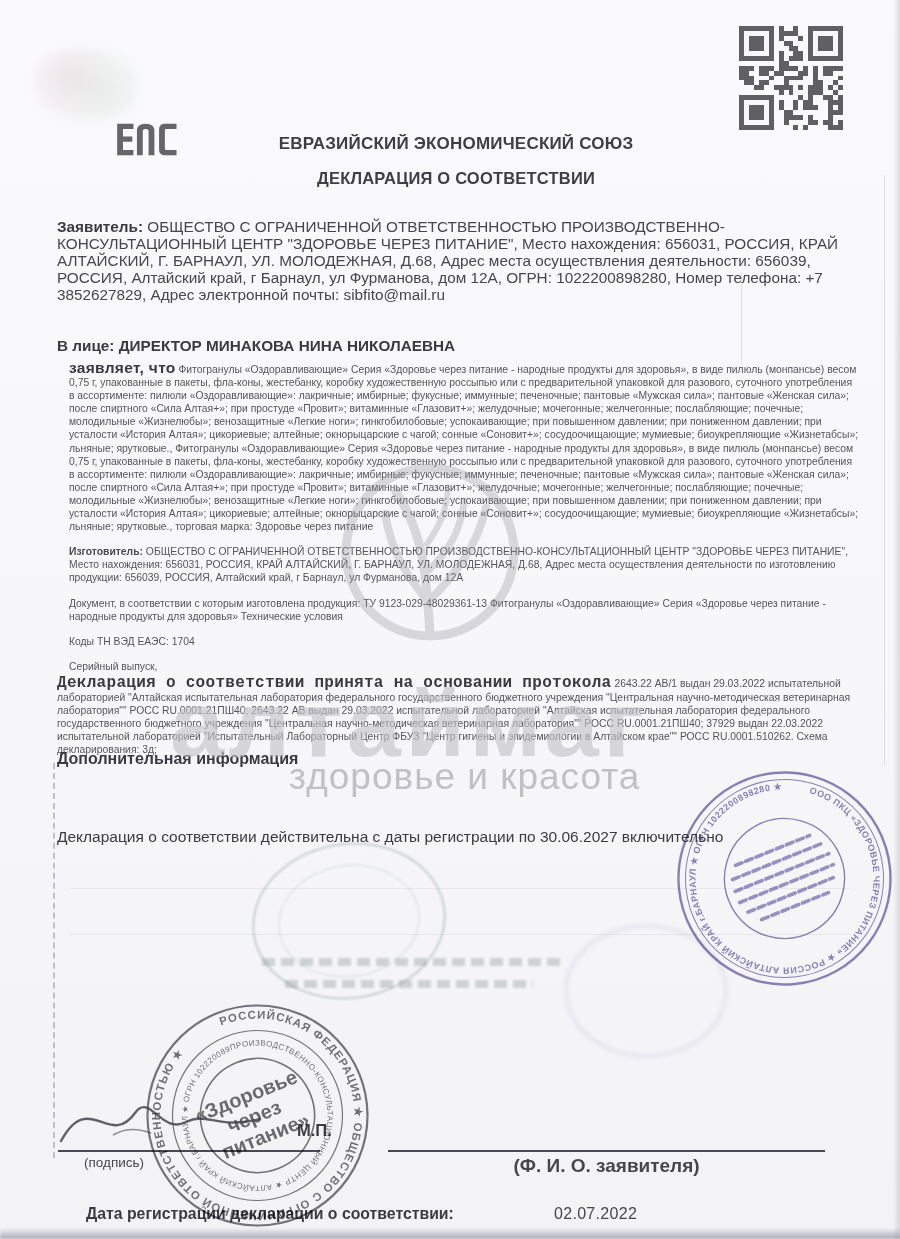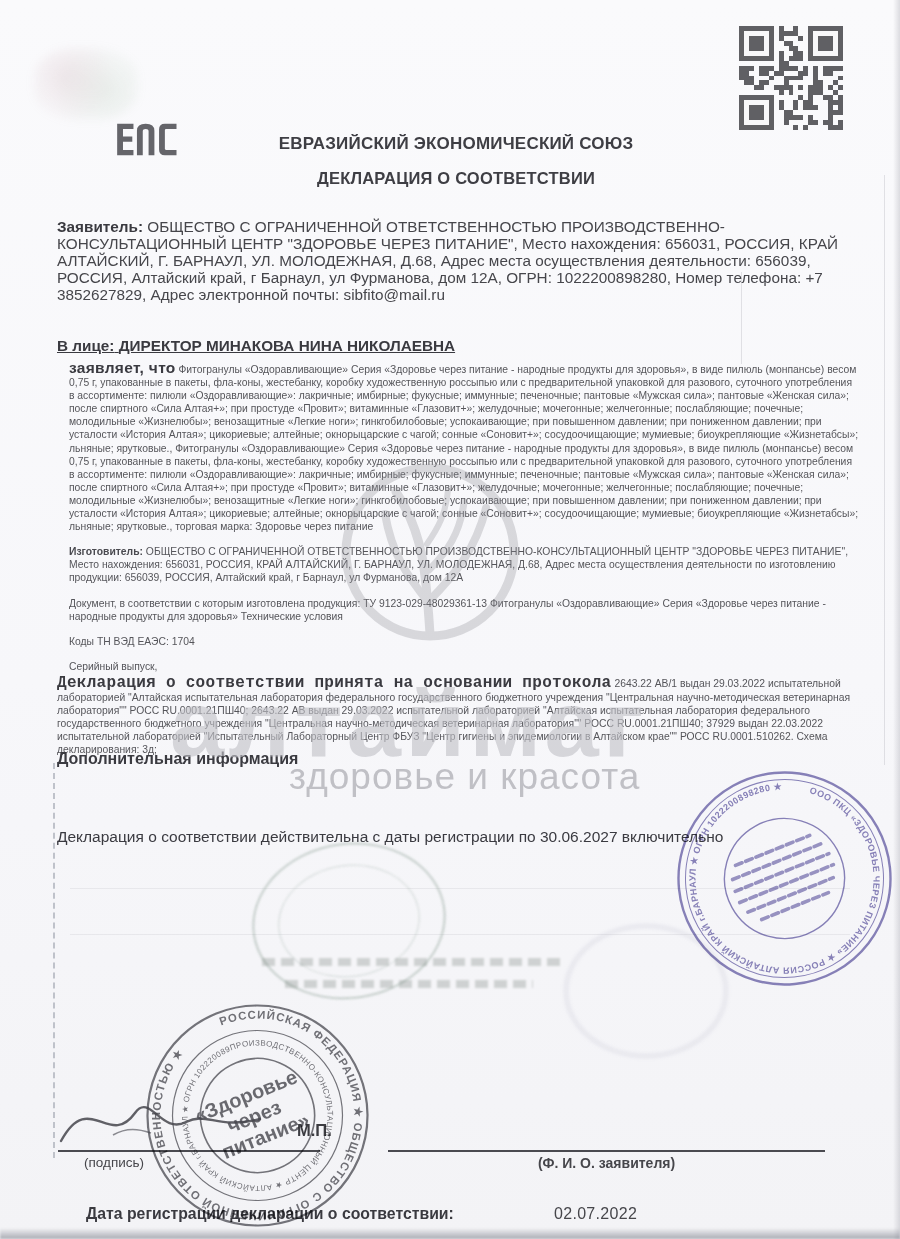--- a/index.html
+++ b/index.html
@@ -13,21 +13,21 @@
   .smudge{position:absolute;left:34px;top:48px;width:104px;height:72px;border-radius:40%;
         background:radial-gradient(circle at 30% 40%,rgba(190,150,160,.35),transparent 60%),
                    radial-gradient(circle at 70% 60%,rgba(150,180,150,.30),transparent 65%);
         filter:blur(5px);opacity:.55;}
   .hdr{position:absolute;left:150px;top:134px;width:612px;text-align:center;font-weight:bold;
         font-size:17px;color:#3e3e44;letter-spacing:.2px;}
   .hdr2{top:169px;font-size:16.5px;}
   .para{position:absolute;left:57px;width:812px;font-size:15.3px;line-height:17px;color:#46464b;}
   .para b{color:#3a3a40;}
   .applicant{top:203px;}
-  .in-person{top:322px;font-weight:bold;color:#3a3a40;text-decoration:underline;}
+  .in-person{top:322px;font-weight:bold;color:#3a3a40;}
   .small-block{position:absolute;left:57px;top:349px;width:814px;font-size:10.35px;
         line-height:13.1px;color:#55555a;}
   .small-block p{margin:12px;}
   .lead{font-size:15.5px;font-weight:bold;color:#3a3a40;letter-spacing:.3px;}
   .small-block .mlbl{font-weight:bold;color:#4a4a50;}
   .comp{top:603px;font-size:15.4px;}
   .prot{position:absolute;left:57px;top:667px;width:814px;font-size:10.35px;line-height:13.2px;color:#55555a;}
   .prot .lead{font-size:16px;font-family:Liberation Mono, monospace;}
   .additional{position:absolute;left:57px;top:750px;font-size:16px;font-weight:bold;color:#3a3a40;}
   .validity{position:absolute;left:57px;top:810px;width:690px;font-size:15.5px;line-height:22px;
@@ -57,21 +57,21 @@
   .vline{position:absolute;width:0;border-left:1px solid rgba(165,165,176,.30);}
   .v1{left:884px;top:175px;height:590px;}
   .v2{left:741px;top:272px;height:92px;}
   .hline{position:absolute;left:70px;width:780px;border-top:1px solid rgba(160,160,170,.16);}
   .fold{position:absolute;left:53px;top:763px;height:395px;border-left:2px dashed rgba(168,173,182,.7);}
   .mp{position:absolute;left:297px;top:1121px;font-size:16.5px;font-weight:bold;color:#3c3c41;}
   .sig-line{position:absolute;left:58px;top:1150px;width:262px;border-top:2px solid #4a4a50;}
   .sig-cap{position:absolute;left:84px;top:1155px;font-size:13.5px;color:#46464b;}
   .fio{position:absolute;left:395px;top:1131px;font-size:16.5px;letter-spacing:.4px;color:#3f3f45;}
   .fio-line{position:absolute;left:388px;top:1150px;width:437px;border-top:2px solid #4a4a50;}
-  .fio-cap{position:absolute;left:388px;top:1155px;width:437px;text-align:center;font-size:14px;font-weight:bold;color:#46464b;}
+  .fio-cap{position:absolute;left:388px;top:1155px;width:437px;text-align:center;font-size:19px;font-weight:bold;color:#46464b;}
   .reg-lbl{position:absolute;left:57px;font-size:15.8px;font-weight:bold;color:#3a3a40;}
   .reg-val{position:absolute;left:525px;font-size:16px;color:#46464b;letter-spacing:.3px;}
   .r1{top:1238px;} .r2{top:1205px;margin-left:29px;}
   text,textPath,tspan{font-family:"Liberation Sans",sans-serif;}
   .stamp-center{font-family:"DejaVu Serif",serif;font-weight:bold;}
 </style>
 </head>
 <body>
 
 <div class="page">

